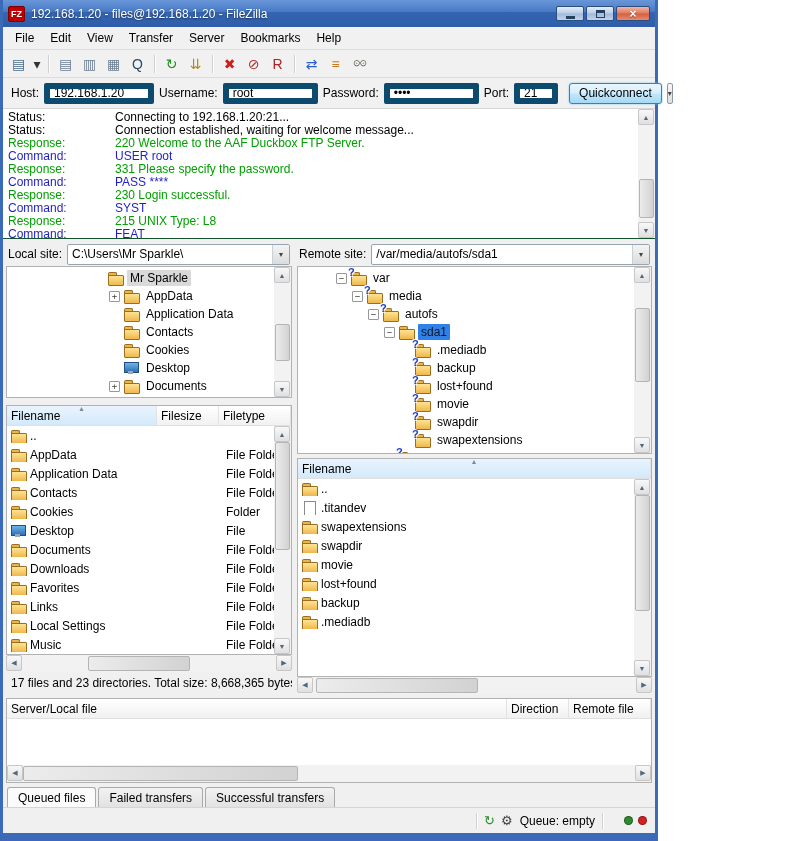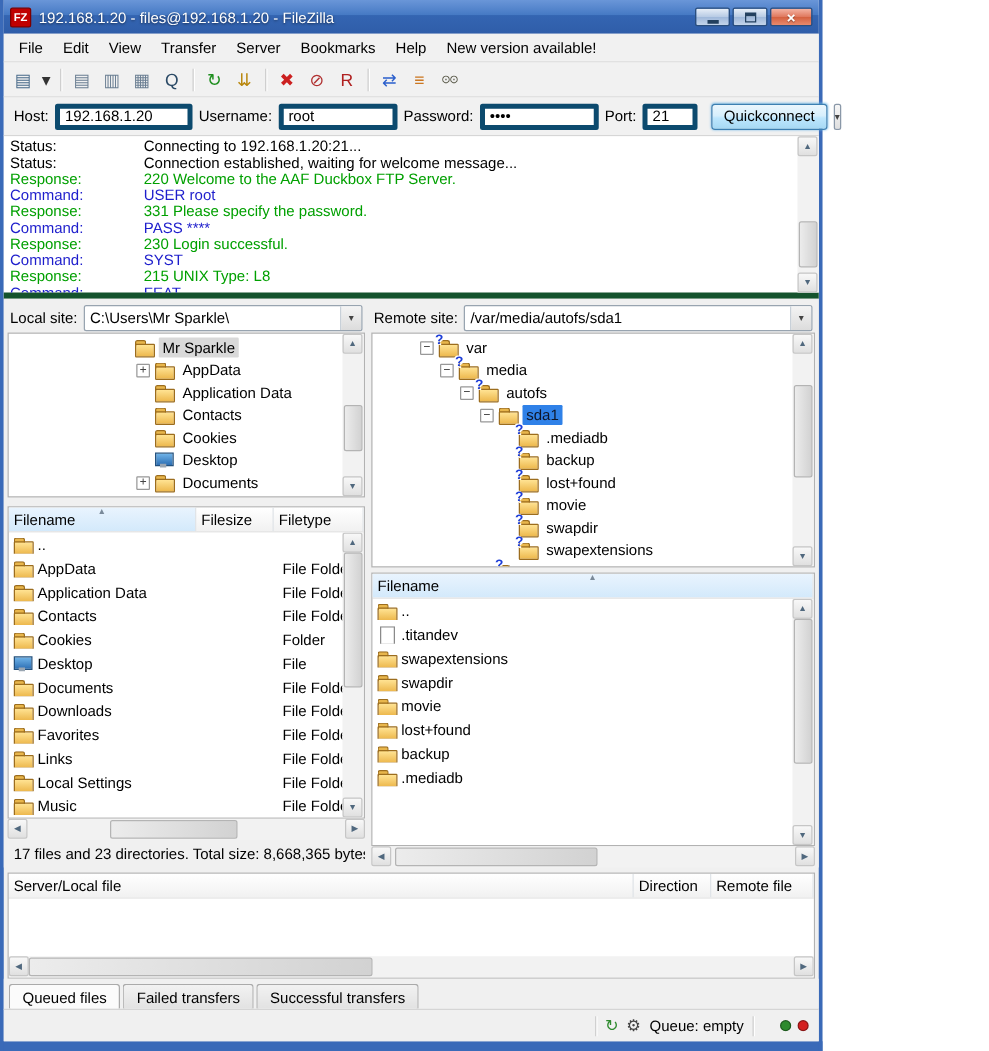--- a/index.html
+++ b/index.html
@@ -19,26 +19,26 @@
   .menubar{height:23px;flex:none;display:flex;align-items:center;background:#f1f1f1;border-bottom:1px solid #dcdcdc;padding-left:4px}
   .menu-item{padding:3px 8px;white-space:nowrap}
   .toolbar{height:28px;flex:none;display:flex;align-items:center;background:#f1f1f1;border-bottom:1px solid #dcdcdc;padding:0 4px;gap:1px}
   .tbtn{min-width:23px;height:22px;display:flex;align-items:center;justify-content:center;border-radius:2px}
   .tbtn.narrow{min-width:12px}
   .tglyph{font-size:14px;line-height:1}
   .tglyph.small{font-size:9px;letter-spacing:-1px}
   .tsep{width:1px;height:18px;background:#cfcfcf;margin:0 4px;box-shadow:1px 0 0 #fff}
   
   .quickbar{height:31px;flex:none;display:flex;align-items:center;background:#f1f1f1;border-bottom:1px solid #d6d6d6;padding:0 8px;gap:5px}
-  .qinput{height:21px;border:4px solid #0c4a6e;border-radius:2px;padding:0 4px;font:12px "Liberation Sans",sans-serif;background:#fff}
+  .qinput{height:21px;border:6px solid #0c4a6e;border-radius:2px;padding:0 4px;font:12px "Liberation Sans",sans-serif;background:#fff}
   .qinput.host{width:110px}.qinput.user{width:95px}.qinput.pass{width:95px}.qinput.port{width:44px}
   .qc-btn{height:21px;display:flex;align-items:center;padding:0 9px;border:1px solid #3c7fb1;border-radius:3px;background:linear-gradient(#eaf6fd,#d7effc 45%,#bde6fd 55%,#a6d9f4);box-shadow:0 0 2px #6fb8e8;margin-left:6px;white-space:nowrap}
   .qc-drop{width:17px;height:21px;display:flex;align-items:center;justify-content:center;border:1px solid #8a98a8;border-radius:2px;background:linear-gradient(#f6f6f6,#dfdfdf);font-size:8px;color:#444}
   
-  .log{height:130px;flex:none;display:flex;background:#fff;border-bottom:5px solid #14532d}
+  .log{height:130px;flex:none;display:flex;background:#fff;border-bottom:1px solid #14532d}
   .log-lines{flex:1;overflow:hidden;padding-top:1px}
   .log-line{display:flex;height:13px;align-items:center;white-space:nowrap}
   .log-label{width:112px;flex:none;padding-left:5px}
   
   .vscroll{width:17px;flex:none;display:flex;flex-direction:column;background:#f2f2f2}
   .hscroll{height:17px;flex:none;display:flex;background:#f2f2f2}
   .sbtn{width:16px;height:16px;flex:none;display:flex;align-items:center;justify-content:center;font-size:7px;color:#50687e;background:linear-gradient(#f8f8f8,#e0e0e0);border:1px solid #c6c6c6;border-radius:2px}
   .strack{flex:1;position:relative}
   .sthumb{position:absolute;background:linear-gradient(90deg,#ececec,#d2d2d2);border:1px solid #b4b4b4;border-radius:2px}
   .vscroll .sthumb{left:1px;right:1px;top:var(--tt,0%);height:var(--th,40%)}
@@ -119,21 +119,20 @@
   </div>
 
   <div class="menubar">
       <span class="menu-item">File</span>
       <span class="menu-item">Edit</span>
       <span class="menu-item">View</span>
       <span class="menu-item">Transfer</span>
       <span class="menu-item">Server</span>
       <span class="menu-item">Bookmarks</span>
       <span class="menu-item">Help</span>
-      <span class="menu-item">New version available!</span>
     </div>
 
   <div class="toolbar">
       <span class="tbtn">
         <span class="tglyph" style="color: rgb(74, 107, 138);">▤</span>
       </span>
       <span class="tbtn narrow">
         <span class="tglyph" style="color: rgb(51, 51, 51);">▾</span>
       </span>
       <span class="tsep"></span>

